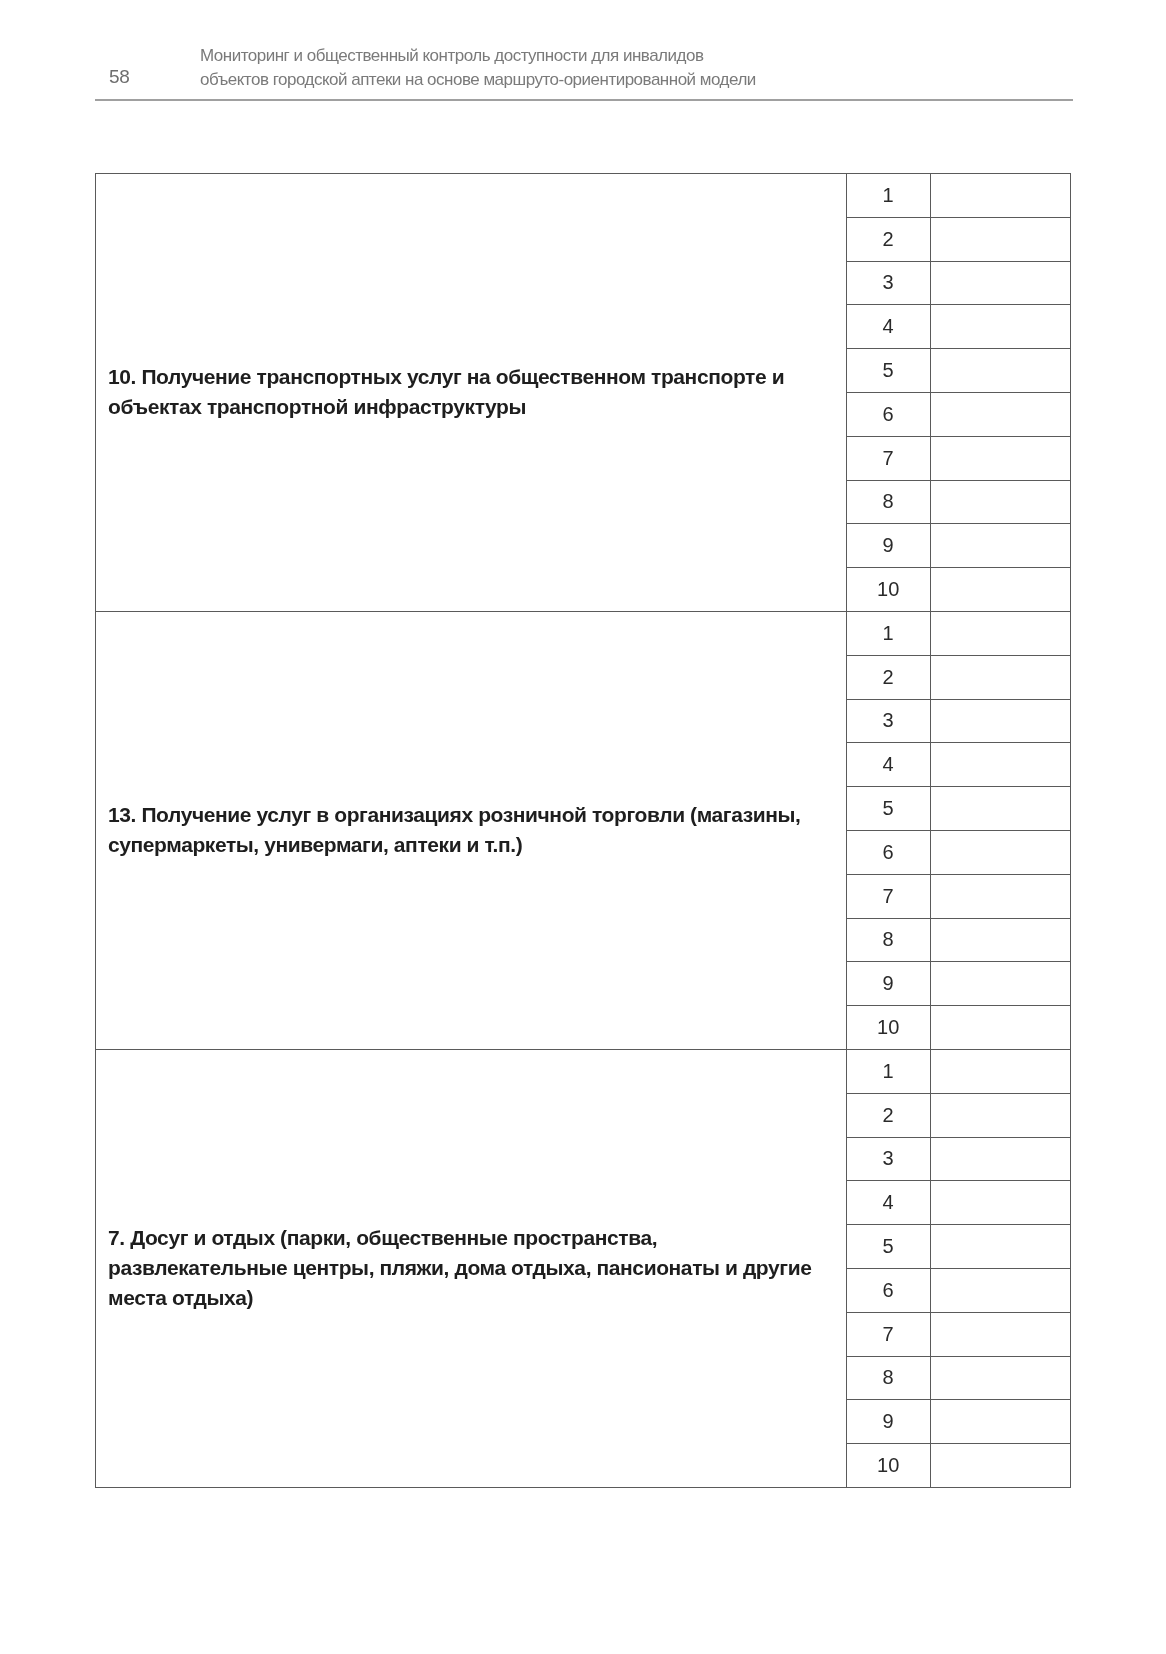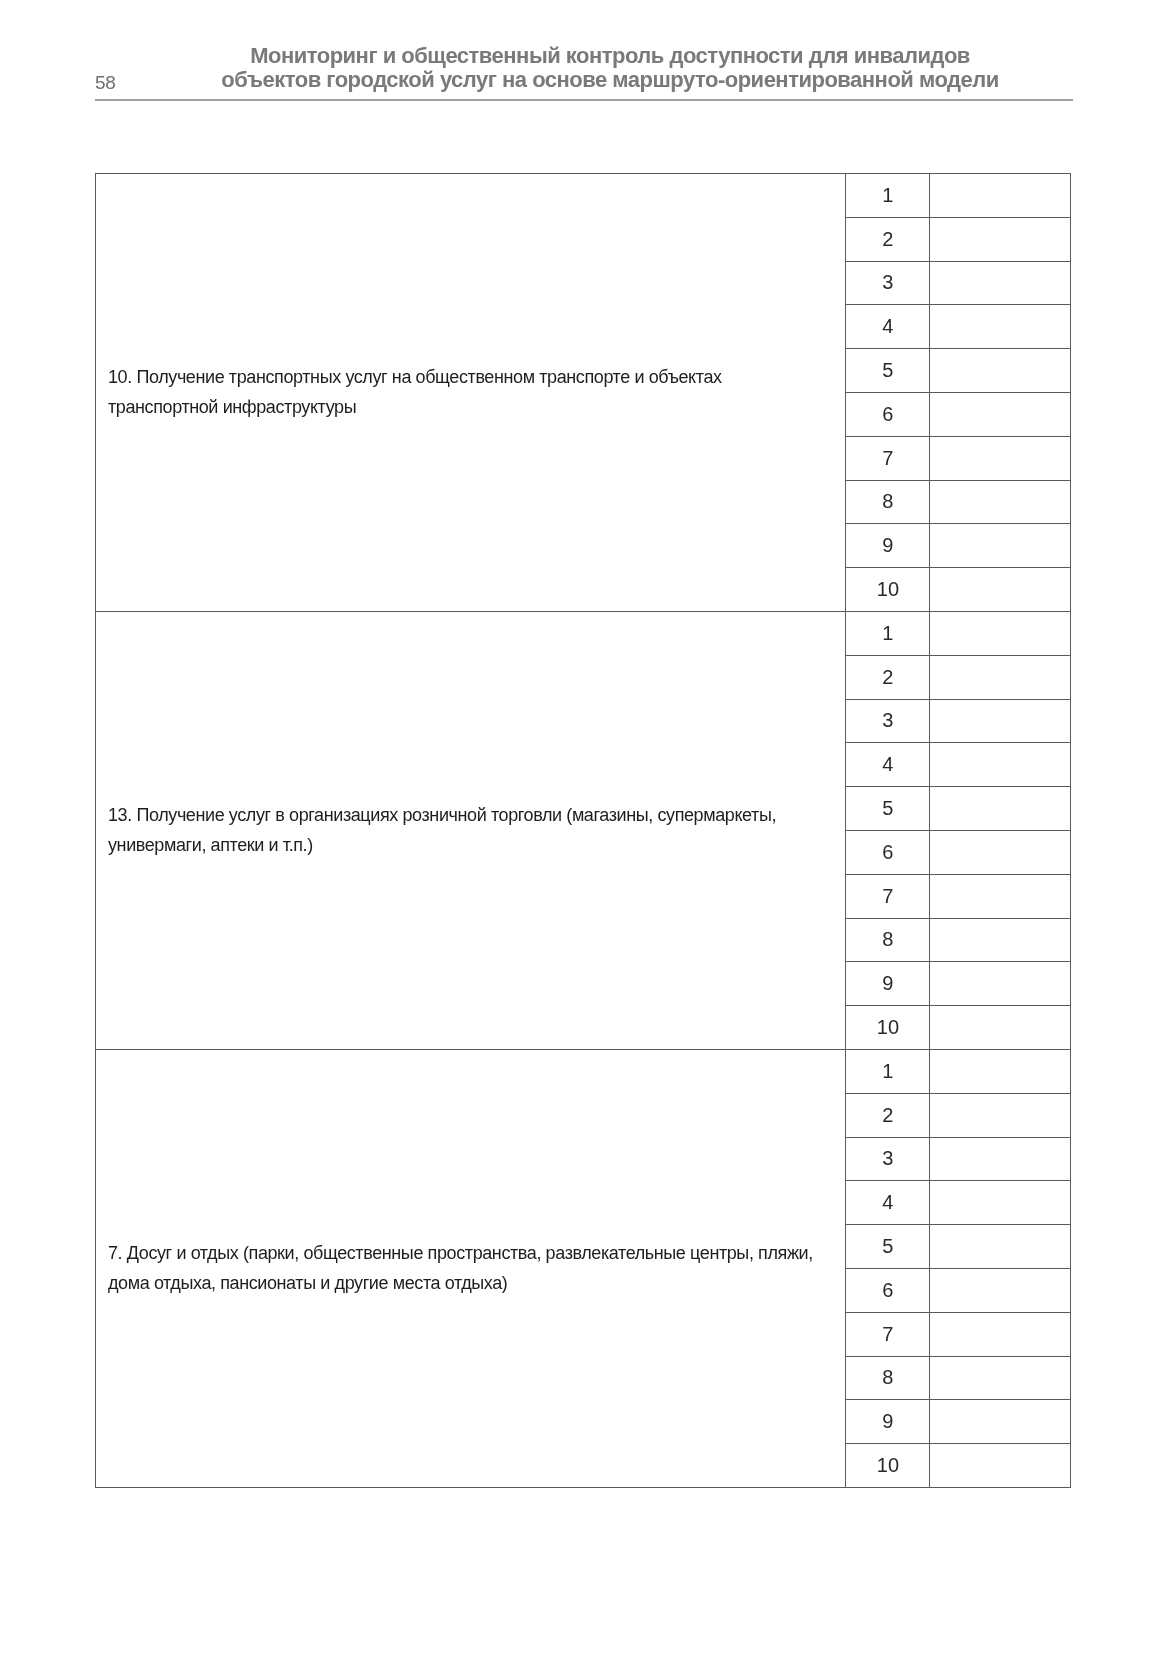--- a/index.html
+++ b/index.html
@@ -1,58 +1,57 @@
 <!DOCTYPE html>
 <html><head>
 <meta charset="utf-8">
 <style>
   html, body { margin: 0; padding: 0; background: #ffffff; }
   body {
     width: 1166px; height: 1654px; position: relative; overflow: hidden;
     font-family: "Liberation Sans", "DejaVu Sans", sans-serif;
   }
   .page-number {
-    position: absolute; left: 95px; top: 66px;
-    font-size: 19px; color: #6e6e6e; letter-spacing: -0.3px; margin-top: 6px;
+    position: absolute; left: 109px; top: 66px;
+    font-size: 19px; color: #6e6e6e; letter-spacing: -0.3px;
   }
   .running-title {
     position: absolute; left: 200px; width: 820px; top: 44px;
-    text-align: center; font-size: 22px; line-height: 24px; color: #7a7a7a;
+    text-align: left; font-size: 17px; line-height: 24px; color: #7a7a7a;
     letter-spacing: -0.5px;
-    font-weight: bold;
   }
   .header-rule {
     position: absolute; left: 95px; width: 978px; top: 99px; height: 2px;
     background: #a0a0a0;
   }
   table.form-table {
     position: absolute; left: 95px; top: 173px;
     width: 976px; border-collapse: collapse;
   }
   table.form-table td {
     border: 1.5px solid #5a5a5a; padding: 0; height: 42.8px;
   }
   td.category-cell {
     width: 744px; vertical-align: middle;
     padding: 0 12px !important;
-    font-weight: normal; font-size: 18px; line-height: 30px; color: #1e1e1e;
+    font-weight: bold; font-size: 21px; line-height: 30px; color: #1e1e1e;
     letter-spacing: -0.4px;
   }
   td.num-cell {
     width: 85px; text-align: center; font-size: 20px; color: #2a2a2a;
   }
   td.value-cell { width: 144px; }
 </style>
 </head>
 <body>
 
 <div class="page-number">58</div>
 <div class="running-title">
   <div>Мониторинг и общественный контроль доступности для инвалидов</div>
-  <div>объектов городской услуг на основе маршруто-ориентированной модели</div>
+  <div>объектов городской аптеки на основе маршруто-ориентированной модели</div>
 </div>
 <div class="header-rule"></div>
 
 <table class="form-table">
   <tbody id="tbody">
       <tr>
         <td class="category-cell" rowspan="10">10. Получение транспортных услуг на общественном транспорте и объектах транспортной инфраструктуры</td>
         <td class="num-cell">1</td>
         <td class="value-cell"></td>
       </tr>

